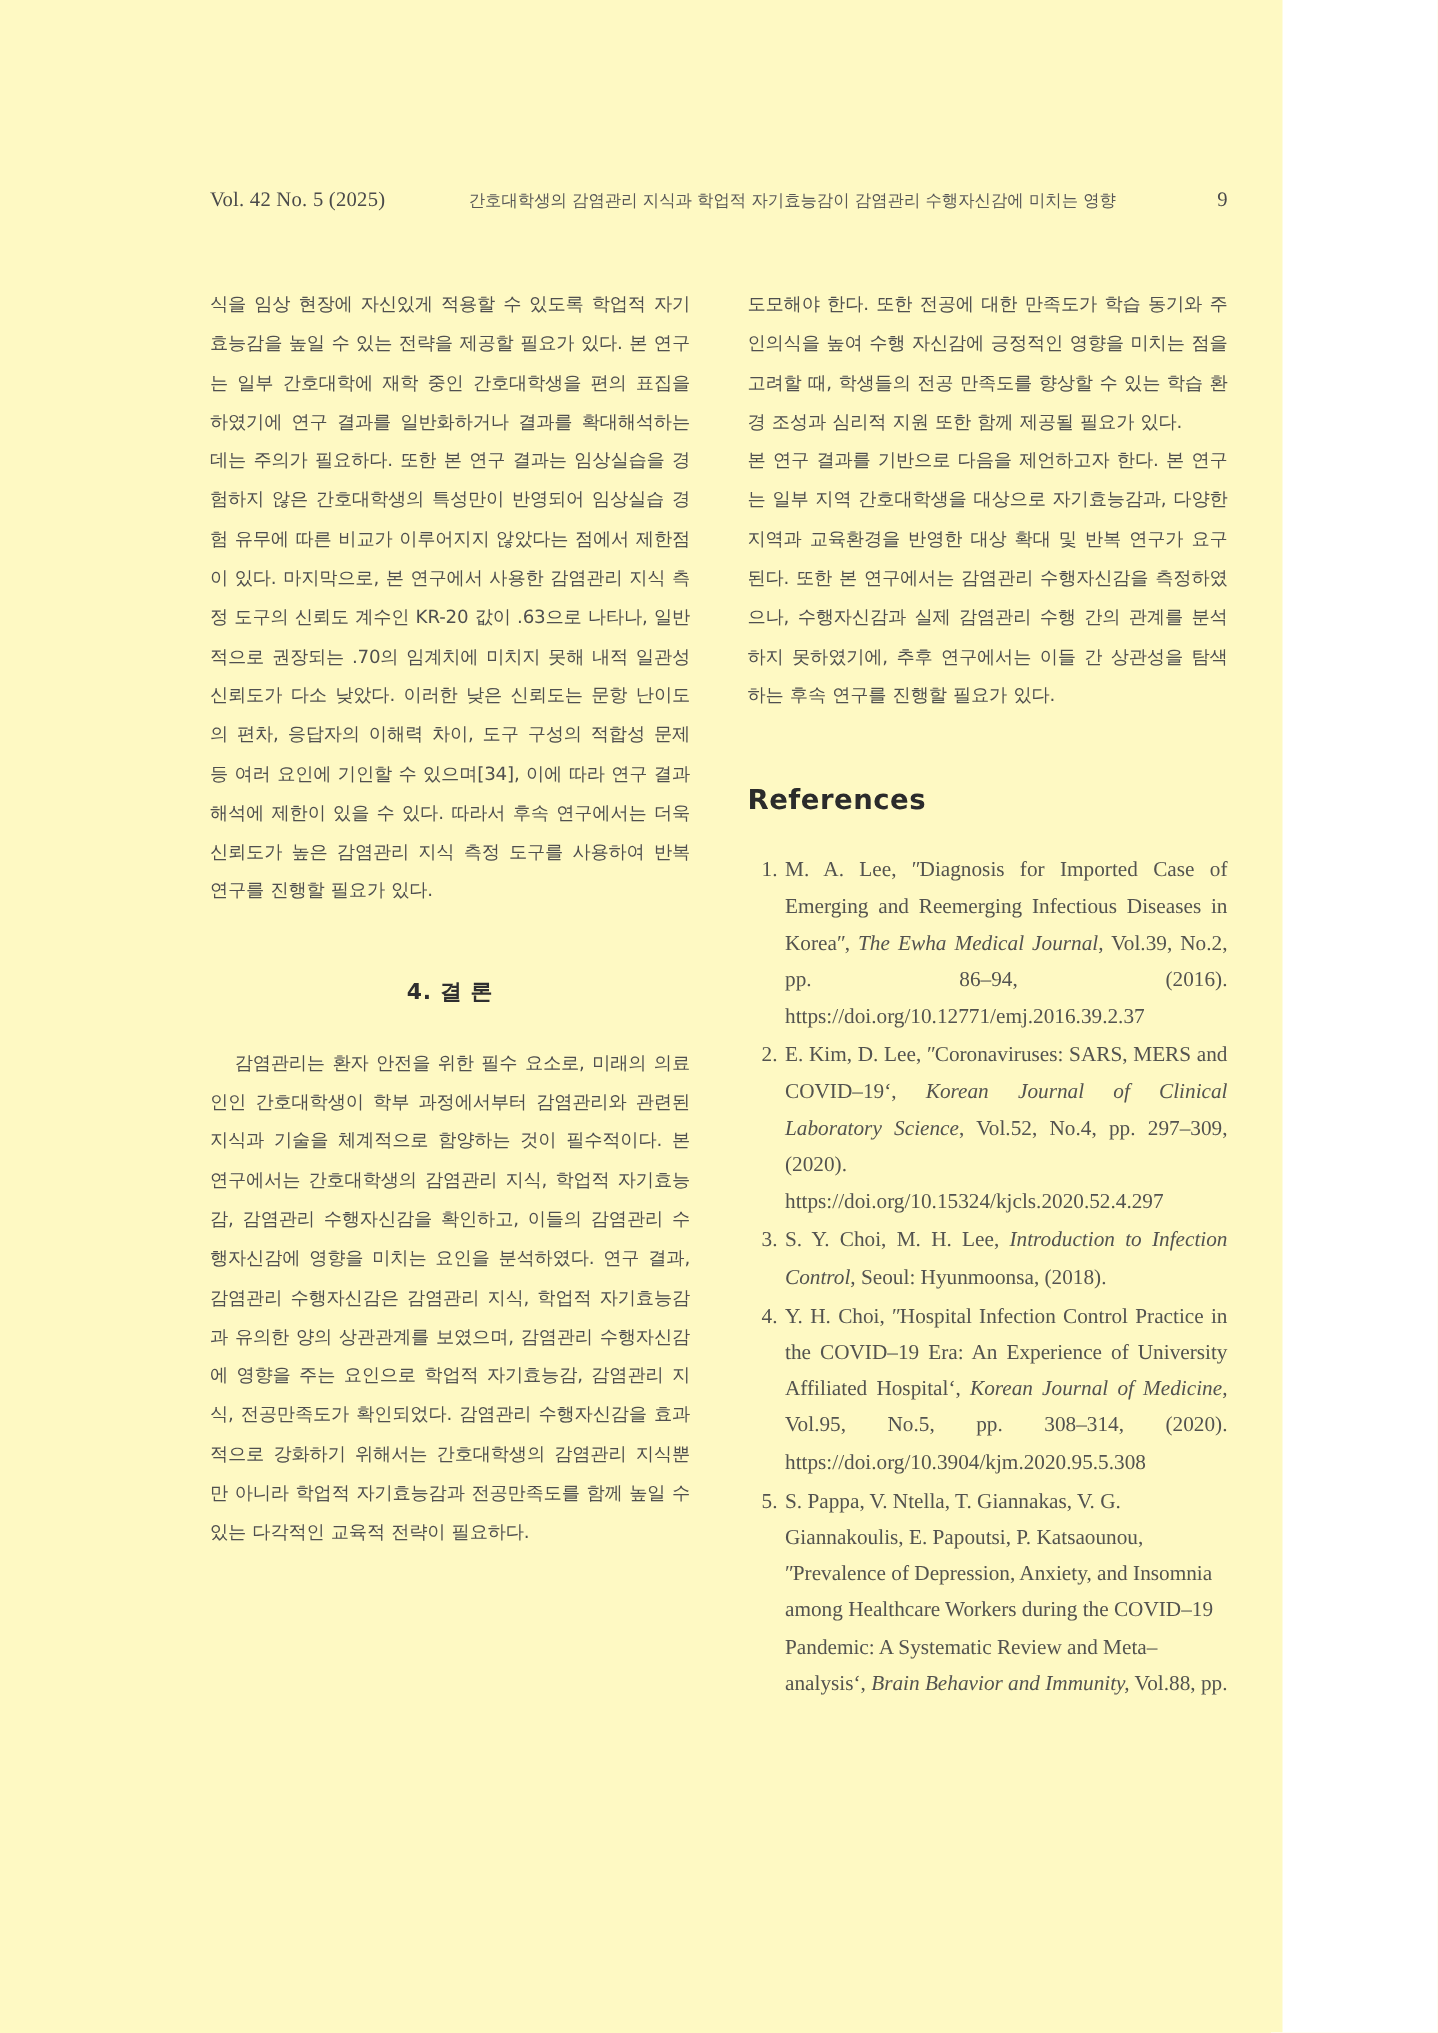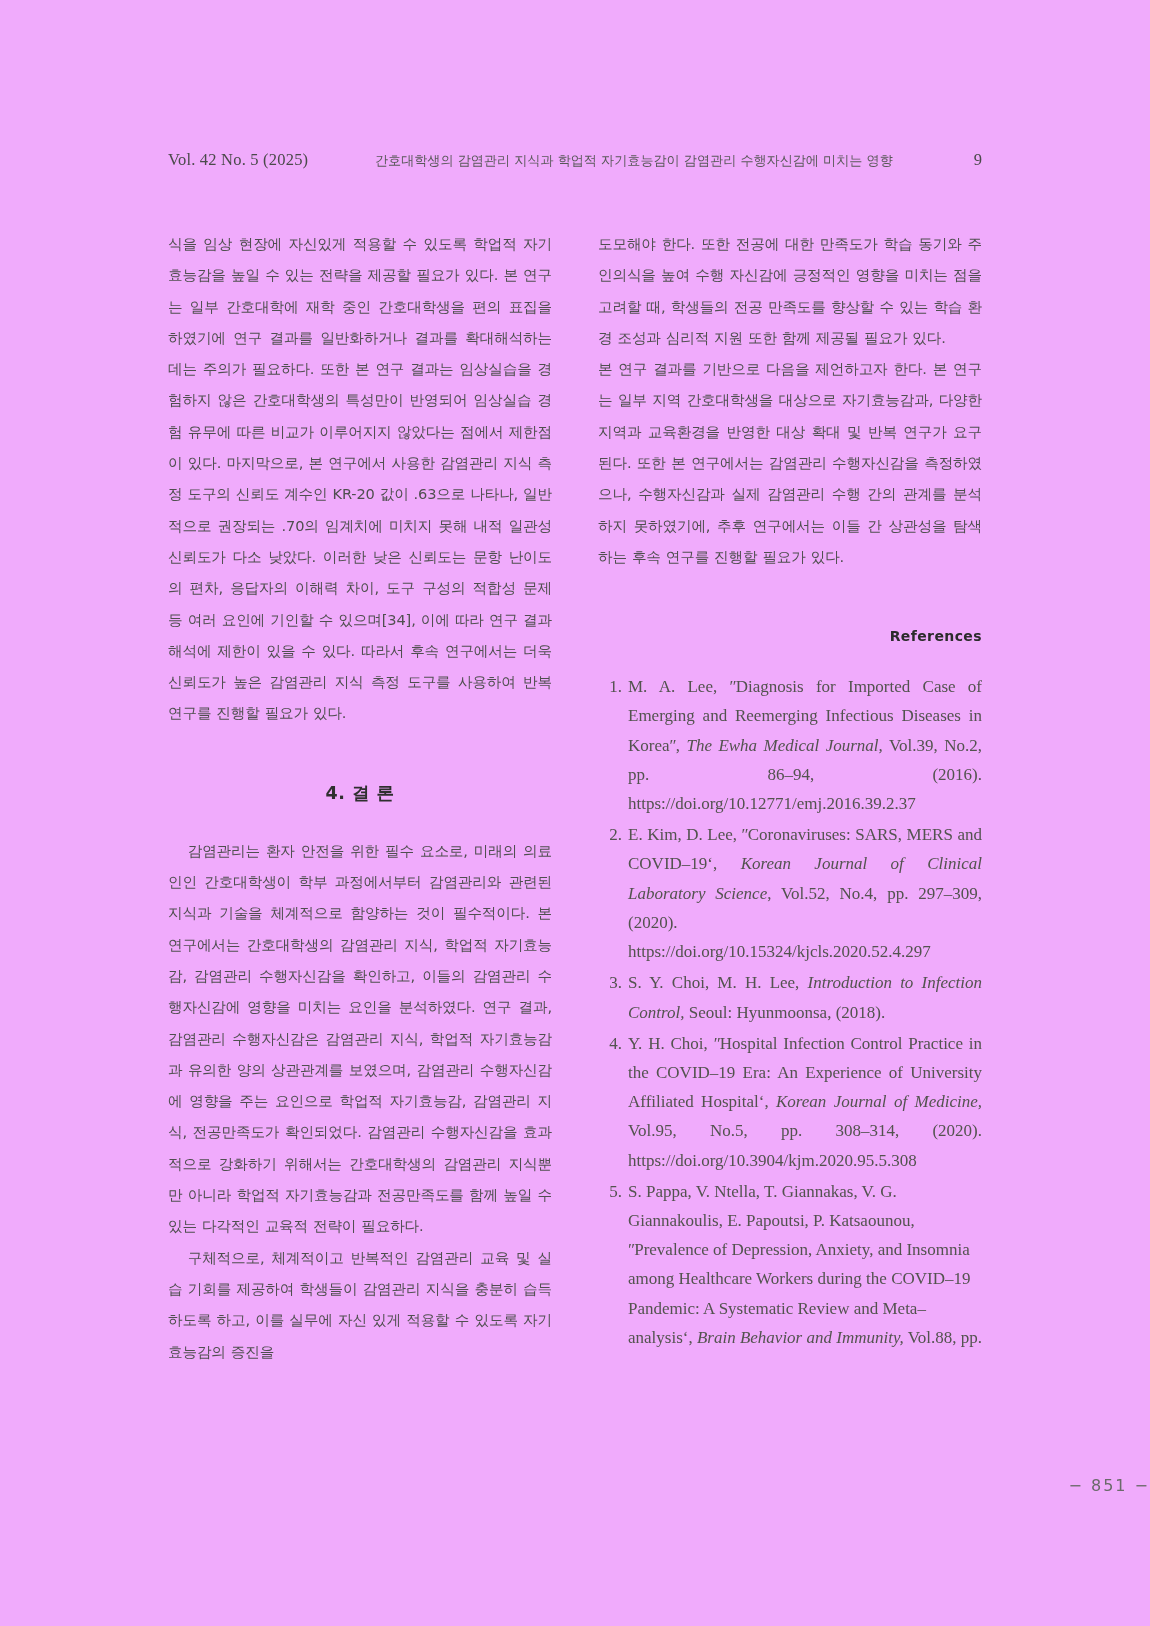--- a/index.html
+++ b/index.html
@@ -6,23 +6,23 @@
     margin: 0;
     padding: 0;
     background: #ffffff;
   }
   body {
     font-family: "Liberation Serif", serif;
     color: #3a3a3a;
   }
   .page {
     position: relative;
-    width: 1150px;
+    width: 1026px;
     height: 1626px;
-    background: #f0abfc;
+    background: #fef9c3;
     overflow: hidden;
     box-sizing: border-box;
   }
 
   
   .runhead {
     position: absolute;
     top: 150px;
     left: 168px;
     width: 814px;
@@ -89,22 +89,22 @@
     font-size: 17.5px;
     text-align: center;
     color: #2f2f2f;
     margin: 52px 0 30px 0;
     letter-spacing: 0.5px;
   }
 
   .ref-title {
     font-family: "DejaVu Sans", sans-serif;
     font-weight: bold;
-    font-size: 14px;
-    text-align: right;
+    font-size: 22px;
+    text-align: left;
     color: #2b2b2b;
     margin: 56px 0 28px 0;
     letter-spacing: 0.4px;
   }
 
   
   ol.reflist {
     list-style: none;
     margin: 0;
     padding: 0;
@@ -158,21 +158,20 @@
     <span class="runhead-title">간호대학생의 감염관리 지식과 학업적 자기효능감이 감염관리 수행자신감에 미치는 영향</span>
     <span class="runhead-page">9</span>
   </div>
 
   <div class="columns">
 
     <div class="col">
       <p class="kp">식을 임상 현장에 자신있게 적용할 수 있도록 학업적 자기효능감을 높일 수 있는 전략을 제공할 필요가 있다. 본 연구는 일부 간호대학에 재학 중인 간호대학생을 편의 표집을 하였기에 연구 결과를 일반화하거나 결과를 확대해석하는 데는 주의가 필요하다. 또한 본 연구 결과는 임상실습을 경험하지 않은 간호대학생의 특성만이 반영되어 임상실습 경험 유무에 따른 비교가 이루어지지 않았다는 점에서 제한점이 있다. 마지막으로, 본 연구에서 사용한 감염관리 지식 측정 도구의 신뢰도 계수인 KR-20 값이 .63으로 나타나, 일반적으로 권장되는 .70의 임계치에 미치지 못해 내적 일관성 신뢰도가 다소 낮았다. 이러한 낮은 신뢰도는 문항 난이도의 편차, 응답자의 이해력 차이, 도구 구성의 적합성 문제 등 여러 요인에 기인할 수 있으며[34], 이에 따라 연구 결과 해석에 제한이 있을 수 있다. 따라서 후속 연구에서는 더욱 신뢰도가 높은 감염관리 지식 측정 도구를 사용하여 반복 연구를 진행할 필요가 있다.</p>
       <h2 class="sec-title">4. 결 론</h2>
       <p class="kp indent">감염관리는 환자 안전을 위한 필수 요소로, 미래의 의료인인 간호대학생이 학부 과정에서부터 감염관리와 관련된 지식과 기술을 체계적으로 함양하는 것이 필수적이다. 본 연구에서는 간호대학생의 감염관리 지식, 학업적 자기효능감, 감염관리 수행자신감을 확인하고, 이들의 감염관리 수행자신감에 영향을 미치는 요인을 분석하였다. 연구 결과, 감염관리 수행자신감은 감염관리 지식, 학업적 자기효능감과 유의한 양의 상관관계를 보였으며, 감염관리 수행자신감에 영향을 주는 요인으로 학업적 자기효능감, 감염관리 지식, 전공만족도가 확인되었다. 감염관리 수행자신감을 효과적으로 강화하기 위해서는 간호대학생의 감염관리 지식뿐만 아니라 학업적 자기효능감과 전공만족도를 함께 높일 수 있는 다각적인 교육적 전략이 필요하다.</p>
-      <p class="kp indent">구체적으로, 체계적이고 반복적인 감염관리 교육 및 실습 기회를 제공하여 학생들이 감염관리 지식을 충분히 습득하도록 하고, 이를 실무에 자신 있게 적용할 수 있도록 자기효능감의 증진을</p>
     </div>
 
     <div class="col">
       <p class="kp">도모해야 한다. 또한 전공에 대한 만족도가 학습 동기와 주인의식을 높여 수행 자신감에 긍정적인 영향을 미치는 점을 고려할 때, 학생들의 전공 만족도를 향상할 수 있는 학습 환경 조성과 심리적 지원 또한 함께 제공될 필요가 있다.</p>
       <p class="kp">본 연구 결과를 기반으로 다음을 제언하고자 한다. 본 연구는 일부 지역 간호대학생을 대상으로 자기효능감과, 다양한 지역과 교육환경을 반영한 대상 확대 및 반복 연구가 요구된다. 또한 본 연구에서는 감염관리 수행자신감을 측정하였으나, 수행자신감과 실제 감염관리 수행 간의 관계를 분석하지 못하였기에, 추후 연구에서는 이들 간 상관성을 탐색하는 후속 연구를 진행할 필요가 있다.</p>
 
       <h2 class="ref-title">References</h2>
 
       <ol class="reflist" id="reference-list">
           <li><span class="num">1.</span><span>M. A. Lee, ʺDiagnosis for Imported Case of Emerging and Reemerging Infectious Diseases in Koreaʺ, </span><i>The Ewha Medical Journal,</i><span> Vol.39, No.2, pp. 86‒94, (2016). https://doi.org/10.12771/emj.2016.39.2.37</span></li>

